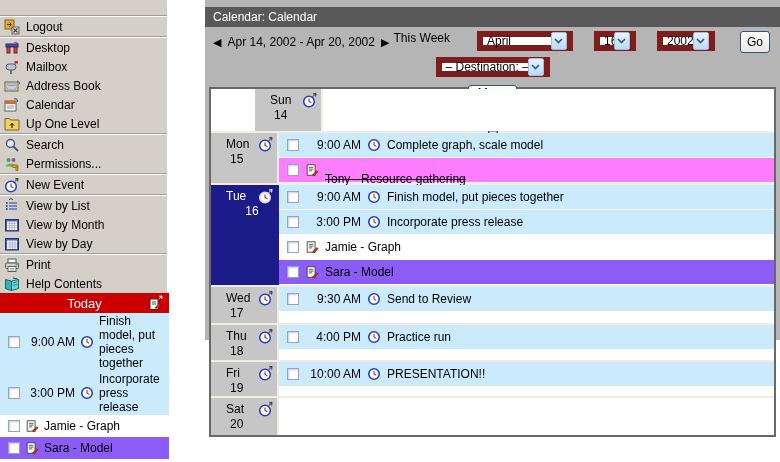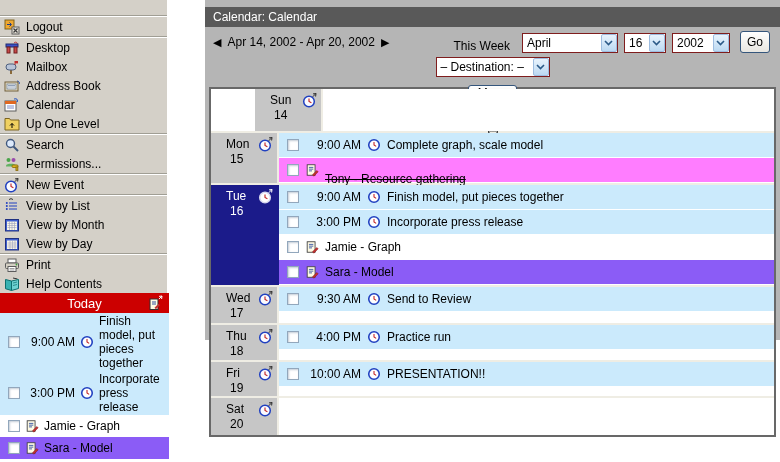--- a/index.html
+++ b/index.html
@@ -38,45 +38,45 @@
   .bg-white { background:#ffffff; }
   .bg-yellow { background:#8b5cf6; }
   .strike { text-decoration:line-through;margin-top:18px; }
 
   
   .main { position:absolute; left:205px; top:0; width:575px; height:340px; background:#b5b5b5; padding-top:7px; }
   .titlebar { height:20px; background:#595959; color:#fff; line-height:20px; padding:0 8px; }
   .navrow { height:30px; display:flex; align-items:center; padding:0 10px 0 8px; justify-content:space-between; }
   .weeknav { display:flex; align-items:center; gap:6px; }
   .weeknav .arr { cursor:pointer; font-size:11px; }
-  .thisweek { display:flex; align-items:flex-end; gap:6px; }
+  .thisweek { display:flex; align-items:flex-start; gap:21px; }
   .toolbar { height:28px; display:flex; align-items:center; gap:8px; padding:0 5px;flex-direction:column; }
 
   
-  .xpsel { display:inline-flex; align-items:center; height:20px; border:1px solid #7f1d1d; background:#fff; cursor:pointer; }
+  .xpsel { display:inline-flex; align-items:center; height:20px; border:6px solid #7f1d1d; background:#fff; cursor:pointer; }
   .xpsel-val { flex:1; padding:0 4px; white-space:nowrap; overflow:hidden; }
   .xpsel-btn { width:16px; height:18px; flex:none; display:flex; align-items:center; justify-content:center;
     background:linear-gradient(#e8f3fd,#bcd9f2); border:1px solid #9ebde0; border-radius:2px; }
   .xpbtn { display:inline-flex; align-items:center; justify-content:center; height:22px; padding:0 9px;
     background:linear-gradient(#ffffff,#e8e6e0); border:1px solid #35567c; border-radius:3px;
     font-size:12px; cursor:pointer; font-family:inherit; }
   .toolicon { width:18px; height:18px; cursor:pointer; }
   .toolicon svg { width:18px; height:18px; }
 
   
   .grid { margin:2px 4px 0 4px; background:#fff; border:2px solid #686868; }
   .dayrow { display:flex; border-bottom:2px solid #efede4; }
   .dayrow:last-child { border-bottom:none; }
   .daycell { width:68px; flex:none; background:#c6c6c6; border-right:2px solid #efede4; padding:3px 3px 0 3px; cursor:pointer; }
   .dc-line1 { display:flex; align-items:center; }
   .dc-name { padding-left:12px; }
   .dc-clock { margin-left:auto; width:16px; height:16px; cursor:pointer; }
   .dc-clock svg { width:16px; height:16px; }
   .dc-num { padding-left:16px; }
-  .dayrow.selected .daycell { background:#1b1b8a; color:#fff; border-right-color:#1b1b8a; }
+  .dayrow.selected .daycell { background:#1b1b8a; color:#fff; border-right-color:#1b1b8a;text-align:center; }
   .dayevents { flex:1; display:flex; flex-direction:column; background:#fff; }
   .dayrow.r0 { min-height:44px;padding-left:44px; } .dayrow.r3 { min-height:38px; }
   .dayrow.r4 { min-height:37px; } .dayrow.r5 { min-height:36px; } .dayrow.r6 { min-height:37px; }
 
   .evt { display:flex; align-items:center; height:25px; gap:6px; padding:0 4px 0 8px; border-bottom:1px solid #fff; }
   .evt-time { width:56px; text-align:right; flex:none; }
   .evt-icon { width:14px; height:14px; flex:none; }
   .evt-icon svg { width:14px; height:14px; }
   .evt-title { white-space:nowrap; }
 

